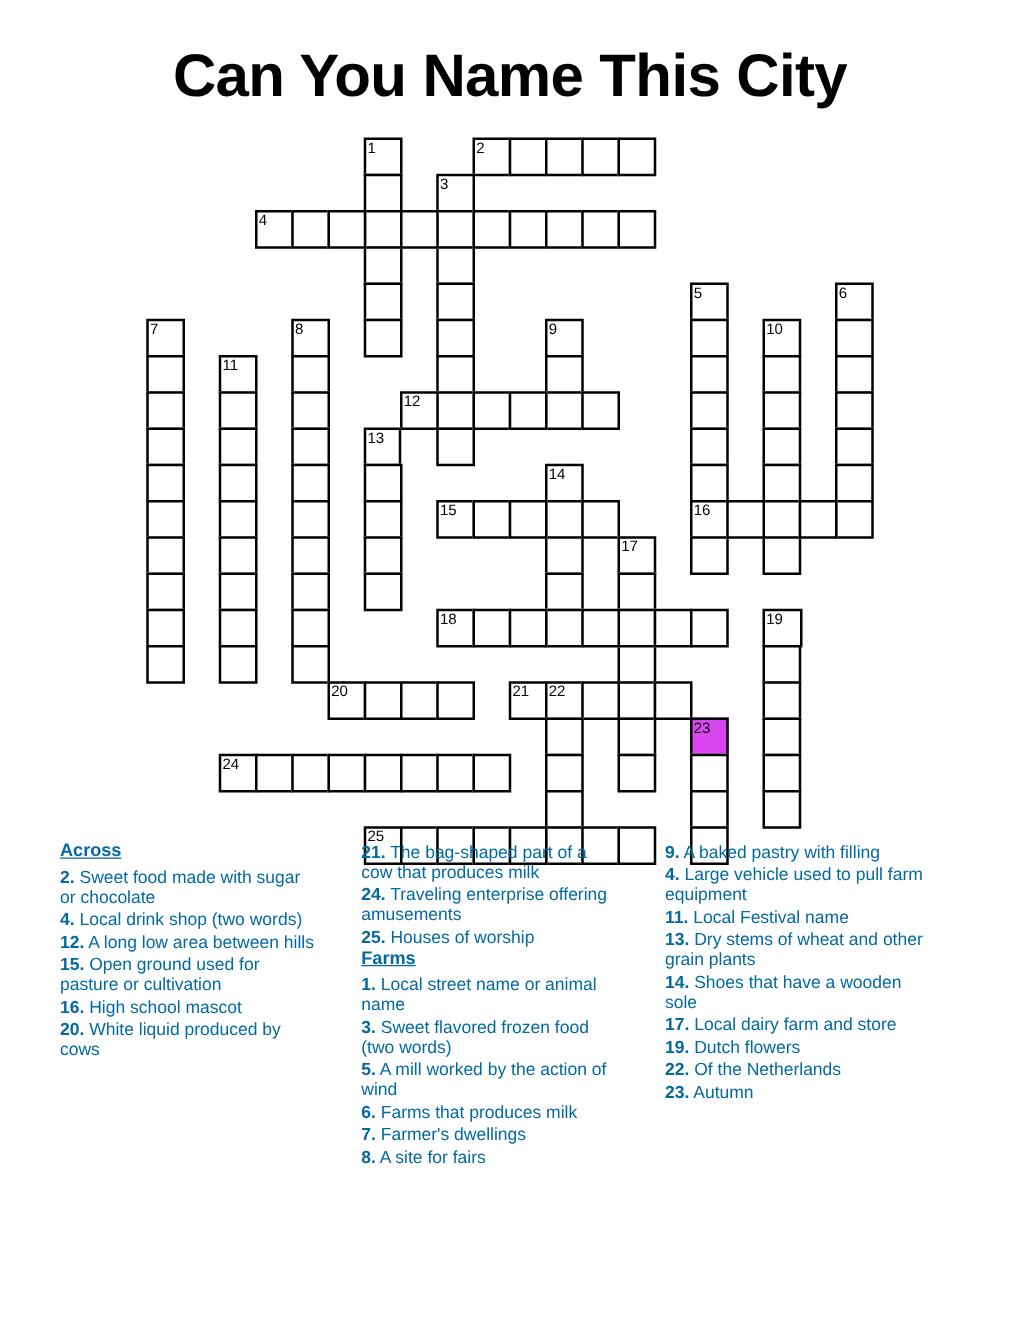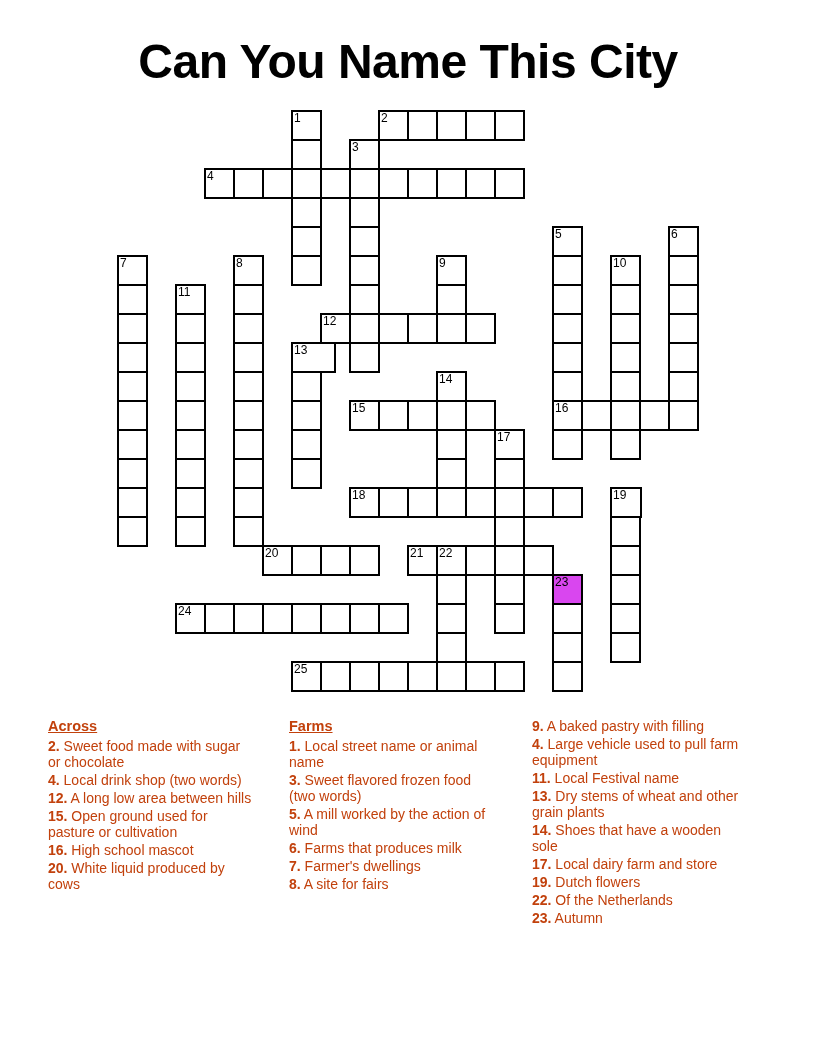--- a/index.html
+++ b/index.html
@@ -35,24 +35,24 @@
     position: absolute;
     top: 0px;
     left: 1px;
     font-size: 12px;
     line-height: 13px;
     font-weight: 400;
     color: #000000;
   }
   .clues {
     position: absolute;
-    top: 718px;
+    top: 673px;
     font-size: 14px;
     line-height: 16px;
-    color: #c2410c;
+    color: #0369a1;
   }
   #clues-col1 { left: 48px;  width: 205px; }
   #clues-col2 { left: 289px; width: 206px; }
   #clues-col3 { left: 532px; width: 215px; }
   .clue { margin: 0 0 2px 0; }
   .clue .n { font-weight: 700; }
   .clue-heading {
     margin: 0 0 4px 0;
     font-weight: 700;
     font-size: 14.5px;
@@ -172,21 +172,21 @@
       <div class="cell" style="left: 175px; top: 429px; width: 31px; height: 31px; border-color: rgb(0, 0, 0); background: rgb(255, 255, 255);"></div>
       <div class="cell" style="left: 175px; top: 458px; width: 31px; height: 31px; border-color: rgb(0, 0, 0); background: rgb(255, 255, 255);"></div>
       <div class="cell" style="left: 175px; top: 487px; width: 31px; height: 31px; border-color: rgb(0, 0, 0); background: rgb(255, 255, 255);"></div>
       <div class="cell" style="left: 175px; top: 516px; width: 31px; height: 31px; border-color: rgb(0, 0, 0); background: rgb(255, 255, 255);"></div>
       <div class="cell" style="left: 320px; top: 313px; width: 31px; height: 31px; border-color: rgb(0, 0, 0); background: rgb(255, 255, 255);">
         <span class="num">12</span>
       </div>
       <div class="cell" style="left: 378px; top: 313px; width: 31px; height: 31px; border-color: rgb(0, 0, 0); background: rgb(255, 255, 255);"></div>
       <div class="cell" style="left: 407px; top: 313px; width: 31px; height: 31px; border-color: rgb(0, 0, 0); background: rgb(255, 255, 255);"></div>
       <div class="cell" style="left: 465px; top: 313px; width: 31px; height: 31px; border-color: rgb(0, 0, 0); background: rgb(255, 255, 255);"></div>
-      <div class="cell" style="left: 291px; top: 342px; width: 45px; height: 31px; border-color: rgb(0, 0, 0); background: rgb(255, 255, 255);">
+      <div class="cell" style="left: 291px; top: 342px; width: 30px; height: 31px; border-color: rgb(0, 0, 0); background: rgb(255, 255, 255);">
         <span class="num">13</span>
       </div>
       <div class="cell" style="left: 291px; top: 371px; width: 31px; height: 31px; border-color: rgb(0, 0, 0); background: rgb(255, 255, 255);"></div>
       <div class="cell" style="left: 291px; top: 400px; width: 31px; height: 31px; border-color: rgb(0, 0, 0); background: rgb(255, 255, 255);"></div>
       <div class="cell" style="left: 291px; top: 429px; width: 31px; height: 31px; border-color: rgb(0, 0, 0); background: rgb(255, 255, 255);"></div>
       <div class="cell" style="left: 291px; top: 458px; width: 31px; height: 31px; border-color: rgb(0, 0, 0); background: rgb(255, 255, 255);"></div>
       <div class="cell" style="left: 436px; top: 371px; width: 31px; height: 31px; border-color: rgb(0, 0, 0); background: rgb(255, 255, 255);">
         <span class="num">14</span>
       </div>
       <div class="cell" style="left: 436px; top: 400px; width: 31px; height: 31px; border-color: rgb(0, 0, 0); background: rgb(255, 255, 255);"></div>
@@ -277,20 +277,25 @@
         <p class="clue"><span class="n">2.</span> Sweet food made with sugar or chocolate</p>
         <p class="clue"><span class="n">4.</span> Local drink shop (two words)</p>
         <p class="clue"><span class="n">12.</span> A long low area between hills</p>
         <p class="clue"><span class="n">15.</span> Open ground used for pasture or cultivation</p>
         <p class="clue"><span class="n">16.</span> High school mascot</p>
         <p class="clue"><span class="n">20.</span> White liquid produced by cows</p>
       </div>
   </div>
 
   <div class="clues" id="clues-col2">
+    <div id="across-part2">
+        <p class="clue"><span class="n">21.</span> The bag-shaped part of a cow that produces milk</p>
+        <p class="clue"><span class="n">24.</span> Traveling enterprise offering amusements</p>
+        <p class="clue"><span class="n">25.</span> Houses of worship</p>
+      </div>
     <p class="clue-heading">Farms</p>
     <div id="down-part1">
         <p class="clue"><span class="n">1.</span> Local street name or animal name</p>
         <p class="clue"><span class="n">3.</span> Sweet flavored frozen food (two words)</p>
         <p class="clue"><span class="n">5.</span> A mill worked by the action of wind</p>
         <p class="clue"><span class="n">6.</span> Farms that produces milk</p>
         <p class="clue"><span class="n">7.</span> Farmer's dwellings</p>
         <p class="clue"><span class="n">8.</span> A site for fairs</p>
       </div>
   </div>

